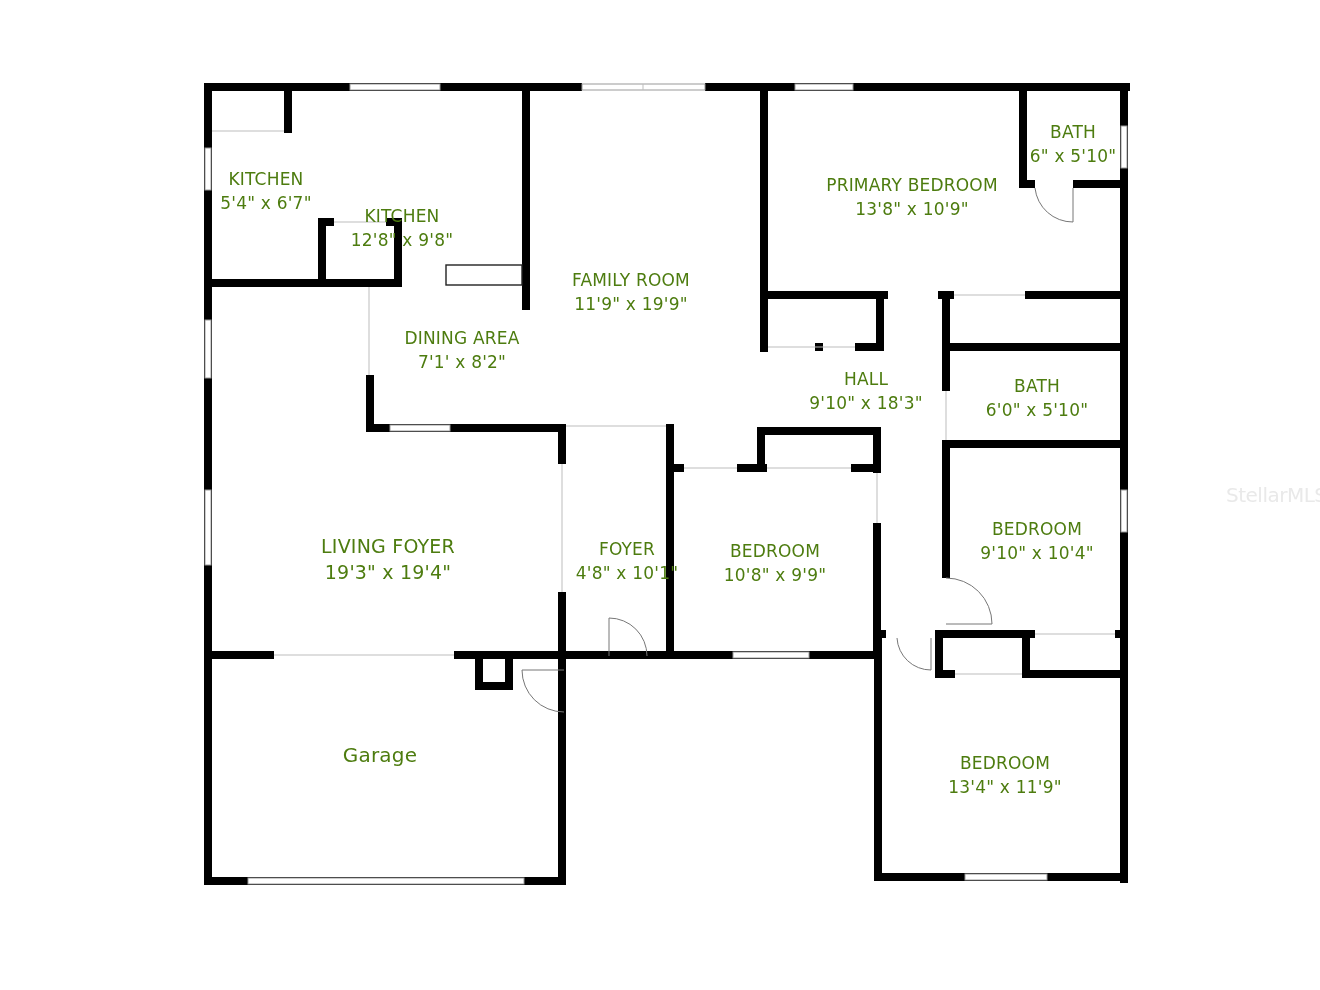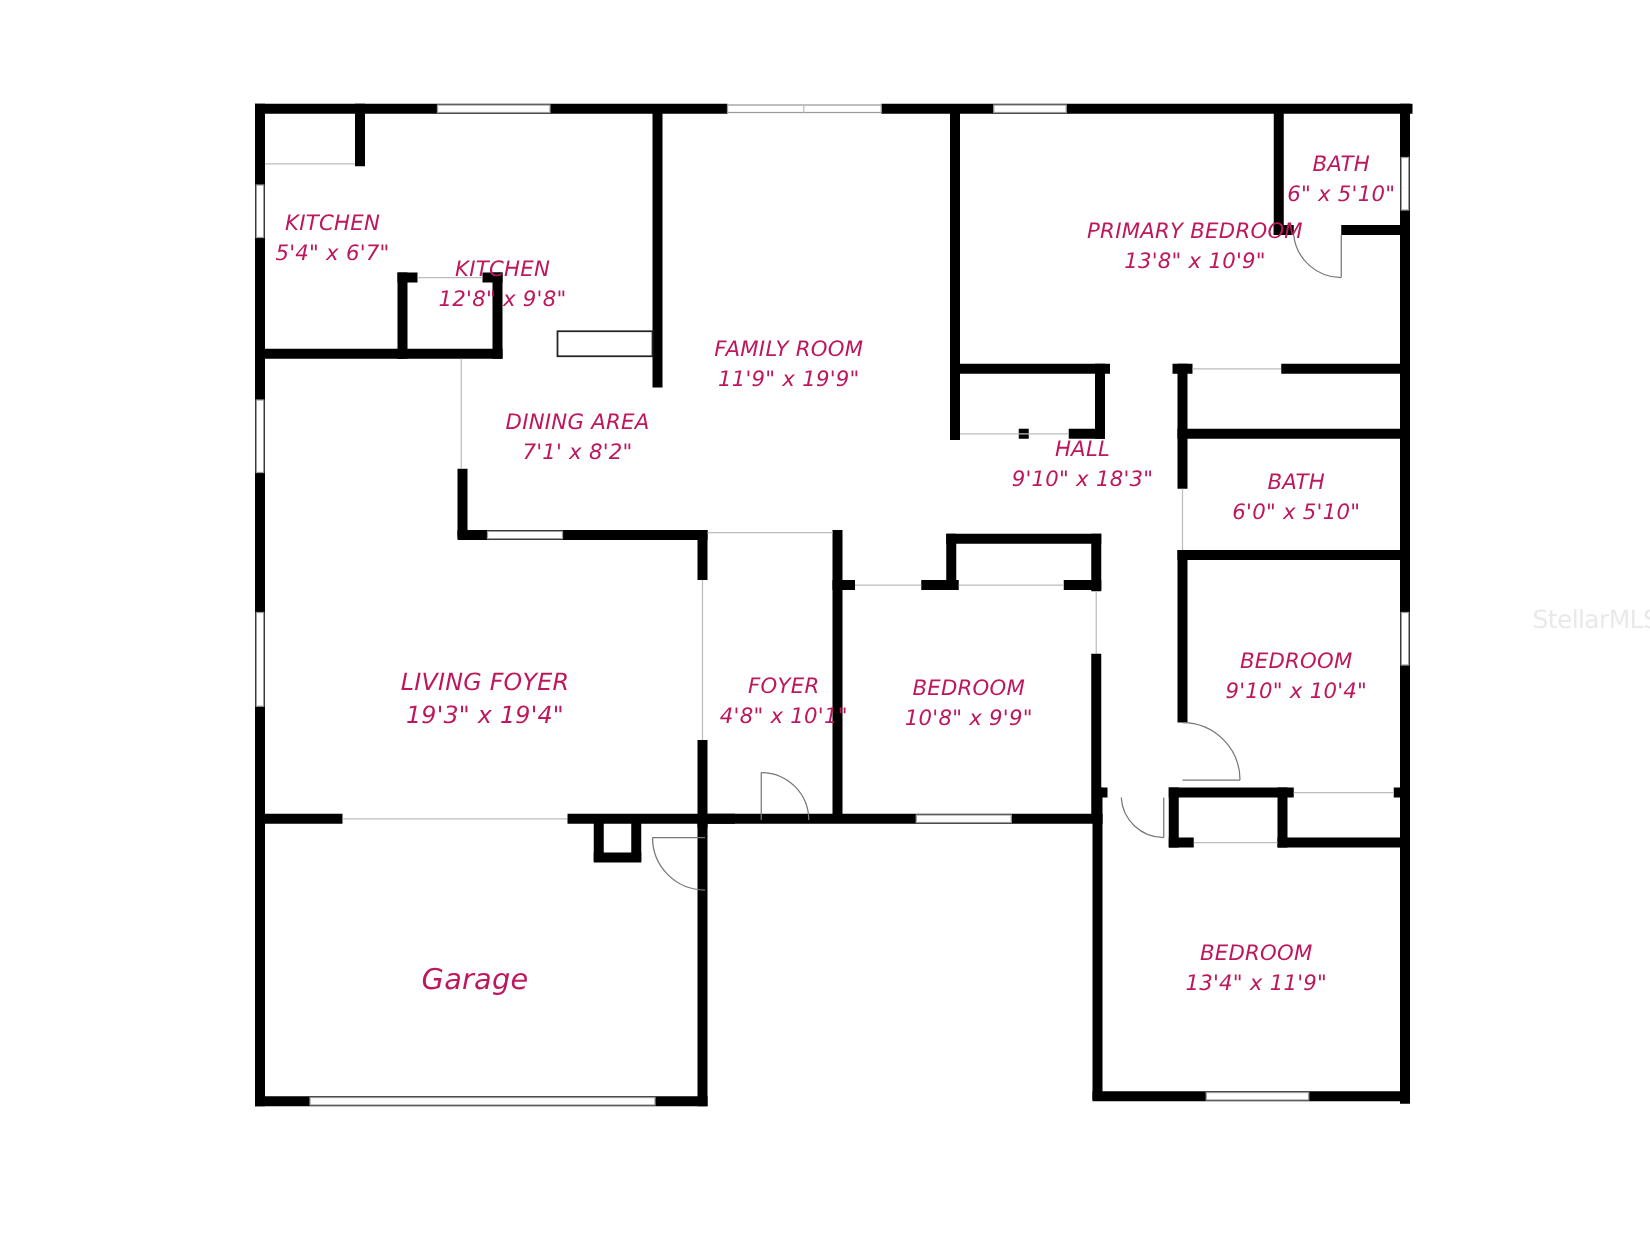--- a/index.html
+++ b/index.html
@@ -4,24 +4,24 @@
   <style>
     html, body { margin: 0; padding: 0; background: #ffffff; }
     body { width: 1320px; height: 990px; position: relative; overflow: hidden; font-family: "DejaVu Sans", sans-serif; }
     #plan { position: absolute; left: 0; top: 0; width: 1320px; height: 990px; }
     .wall { fill: #000; }
     .win { fill: #fff; stroke: #9a9a9a; stroke-width: 1; }
     .door-arc { fill: none; stroke: #777; stroke-width: 1; }
     .door-leaf { stroke: #777; stroke-width: 1; }
     .thin { stroke: #bdbdbd; stroke-width: 1; fill: none; }
     .counter { fill: #fff; stroke: #222; stroke-width: 1.4; }
-    .room-label { position: absolute; text-align: center; color: #be185d; font-size: 17px; line-height: 24px; white-space: nowrap; transform: translateX(-50%); letter-spacing: 0.2px; font-style: italic; }
+    .room-label { position: absolute; text-align: center; color: #4d7c0f; font-size: 17px; line-height: 24px; white-space: nowrap; transform: translateX(-50%); letter-spacing: 0.2px; }
     .room-label .dim { display: block; }
     .room-label .name { display: block; }
-    .garage-label { font-size: 23px; margin-top: 29px; }
+    .garage-label { font-size: 20px; }
     .watermark { position: absolute; left: 1226px; top: 483px; color: #e9e9e9; font-size: 20px; font-family: "DejaVu Sans", sans-serif; letter-spacing: -0.5px; }
   </style>
 </head>
 <body>
 
 <svg id="plan" viewBox="0 0 1320 990" xmlns="http://www.w3.org/2000/svg">
 
   <g>
 
     <rect class="wall" x="204" y="83" width="378" height="8"></rect>
@@ -166,33 +166,33 @@
   <span class="dim">5'4" x 6'7"</span>
 </div>
 <div class="room-label" style="left:402px; top:156px;margin-top:48px;">
   <span class="name">KITCHEN</span>
   <span class="dim">12'8" x 9'8"</span>
 </div>
 <div class="room-label" style="left:631px; top:268px;">
   <span class="name">FAMILY ROOM</span>
   <span class="dim">11'9" x 19'9"</span>
 </div>
-<div class="room-label" style="left:912px; top:173px;margin-left:44px;">
+<div class="room-label" style="left:912px; top:173px;">
   <span class="name">PRIMARY BEDROOM</span>
   <span class="dim">13'8" x 10'9"</span>
 </div>
 <div class="room-label" style="left:1073px; top:120px;">
   <span class="name">BATH</span>
   <span class="dim">6" x 5'10"</span>
 </div>
 <div class="room-label" style="left:462px; top:326px;">
   <span class="name">DINING AREA</span>
   <span class="dim">7'1' x 8'2"</span>
 </div>
-<div class="room-label" style="left:866px; top:348px;text-align:center;">
+<div class="room-label" style="left:866px; top:367px;text-align:center;">
   <span class="name">HALL</span>
   <span class="dim">9'10" x 18'3"</span>
 </div>
 <div class="room-label" style="left:1037px; top:374px;">
   <span class="name">BATH</span>
   <span class="dim">6'0" x 5'10"</span>
 </div>
 <div class="room-label" style="left:388px; top:533px; font-size:19px; line-height:26px;">
   <span class="name">LIVING FOYER</span>
   <span class="dim">19'3" x 19'4"</span>

